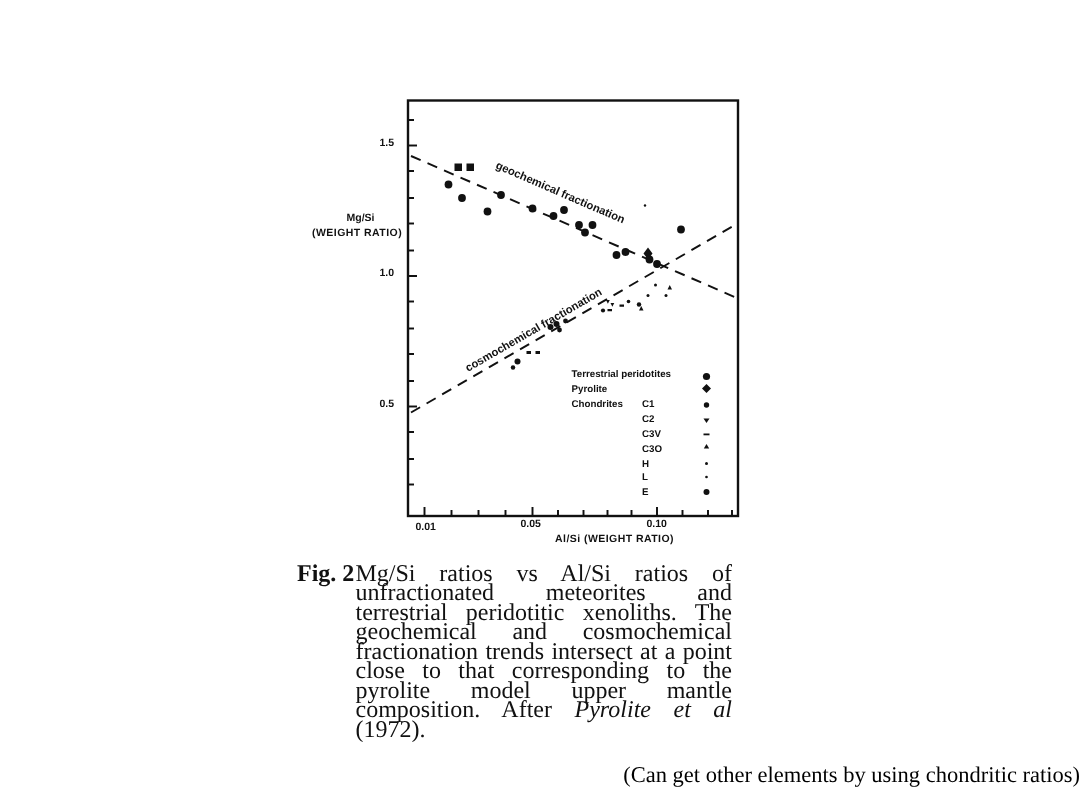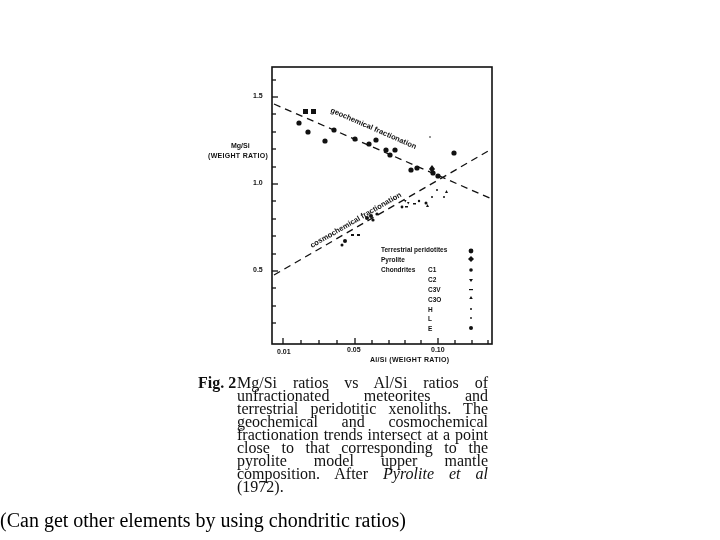--- a/index.html
+++ b/index.html
@@ -3,21 +3,21 @@
 <meta charset="utf-8">
 <style>
   html, body { margin:0; padding:0; background:#ffffff; }
   body { width:720px; height:540px; position:relative; overflow:hidden; }
   .abs { position:absolute; }
   .lbl { font-family:"Liberation Sans", sans-serif; font-weight:bold; color:#111; }
   .cap { font-family:"Liberation Serif", serif; color:#111; }
   #fig-caption { left:198px; top:376px; width:290px; font-size:16px; line-height:13px; }
   #fig-caption .fig-no { position:absolute; left:0; top:0; font-weight:bold; }
   #fig-caption .fig-text { margin-left:39px; text-align:justify; }
-  #footer-note { left:0; width:720px; top:509px; text-align:left; font-family:"Liberation Serif", serif; font-size:20px; color:#000; }
+  #footer-note { left:0; width:720px; top:509px; text-align:right; font-family:"Liberation Serif", serif; font-size:15px; color:#000; }
 </style>
 </head>
 <body>
 
 <div>
   <svg class="abs" style="left:0;top:0" width="720" height="540">
 
     <rect x="272" y="67" width="220" height="277" fill="none" stroke="#111" stroke-width="1.6"></rect>
 
     <g stroke="#111" stroke-width="1.3">

